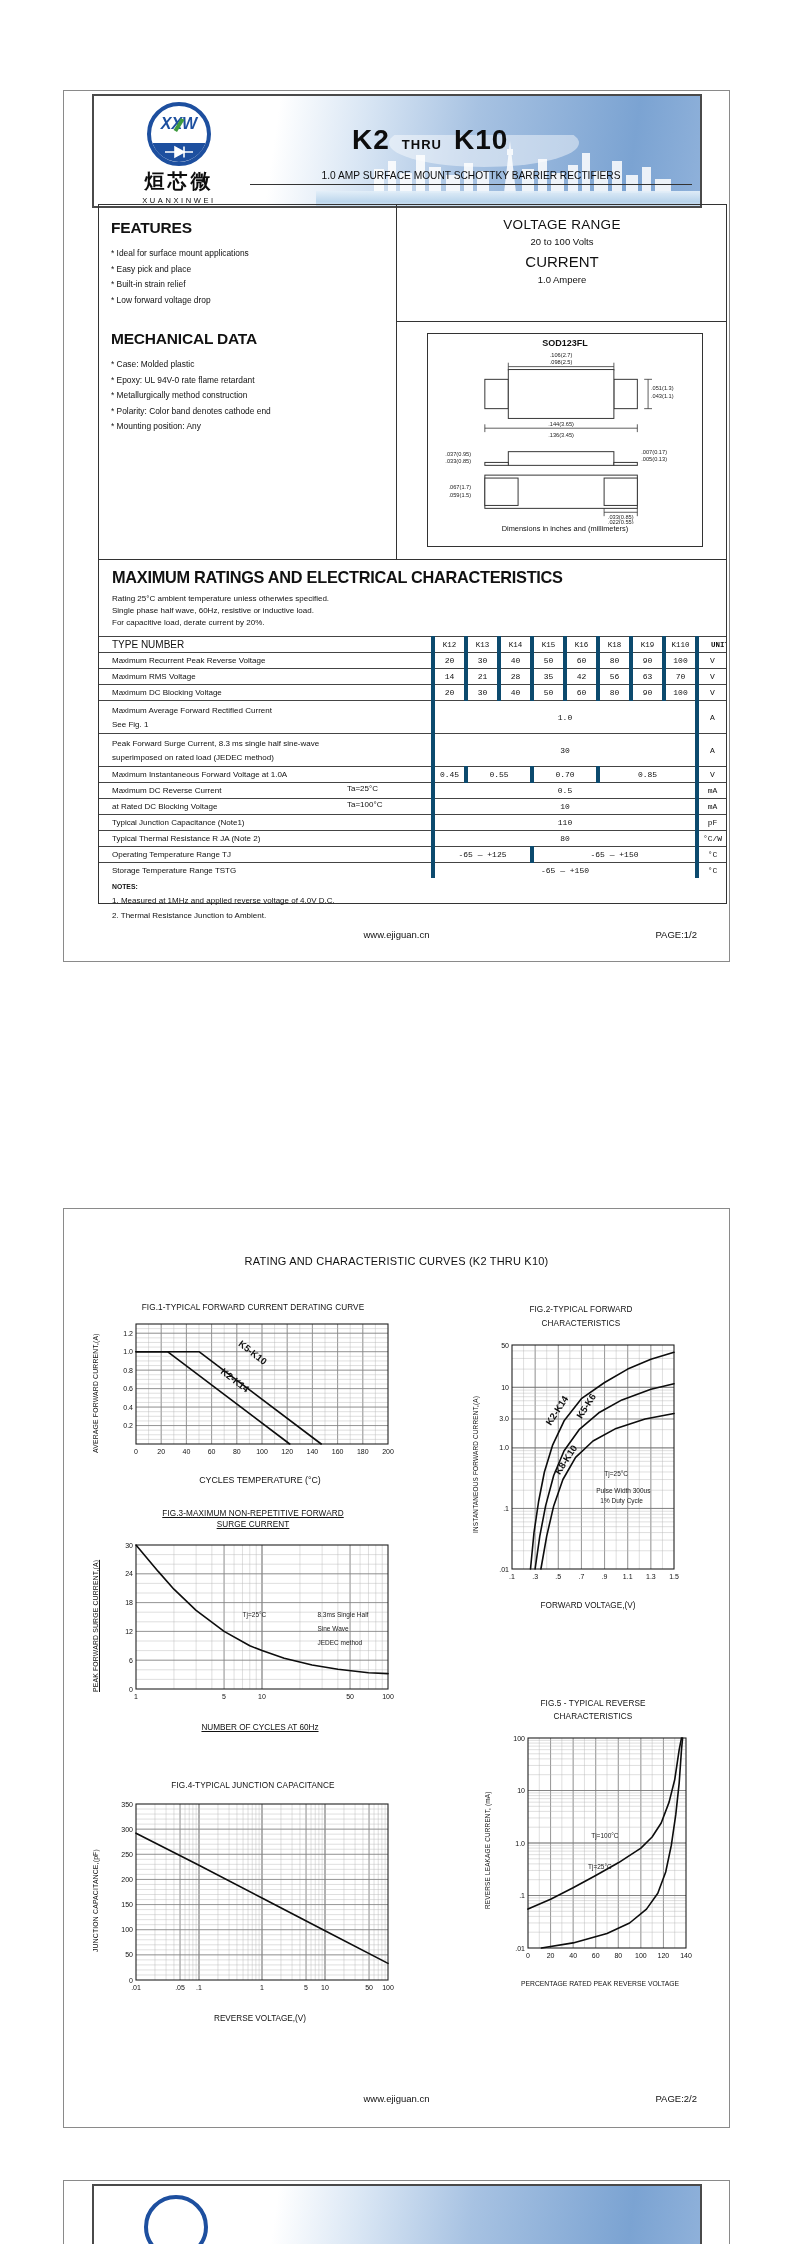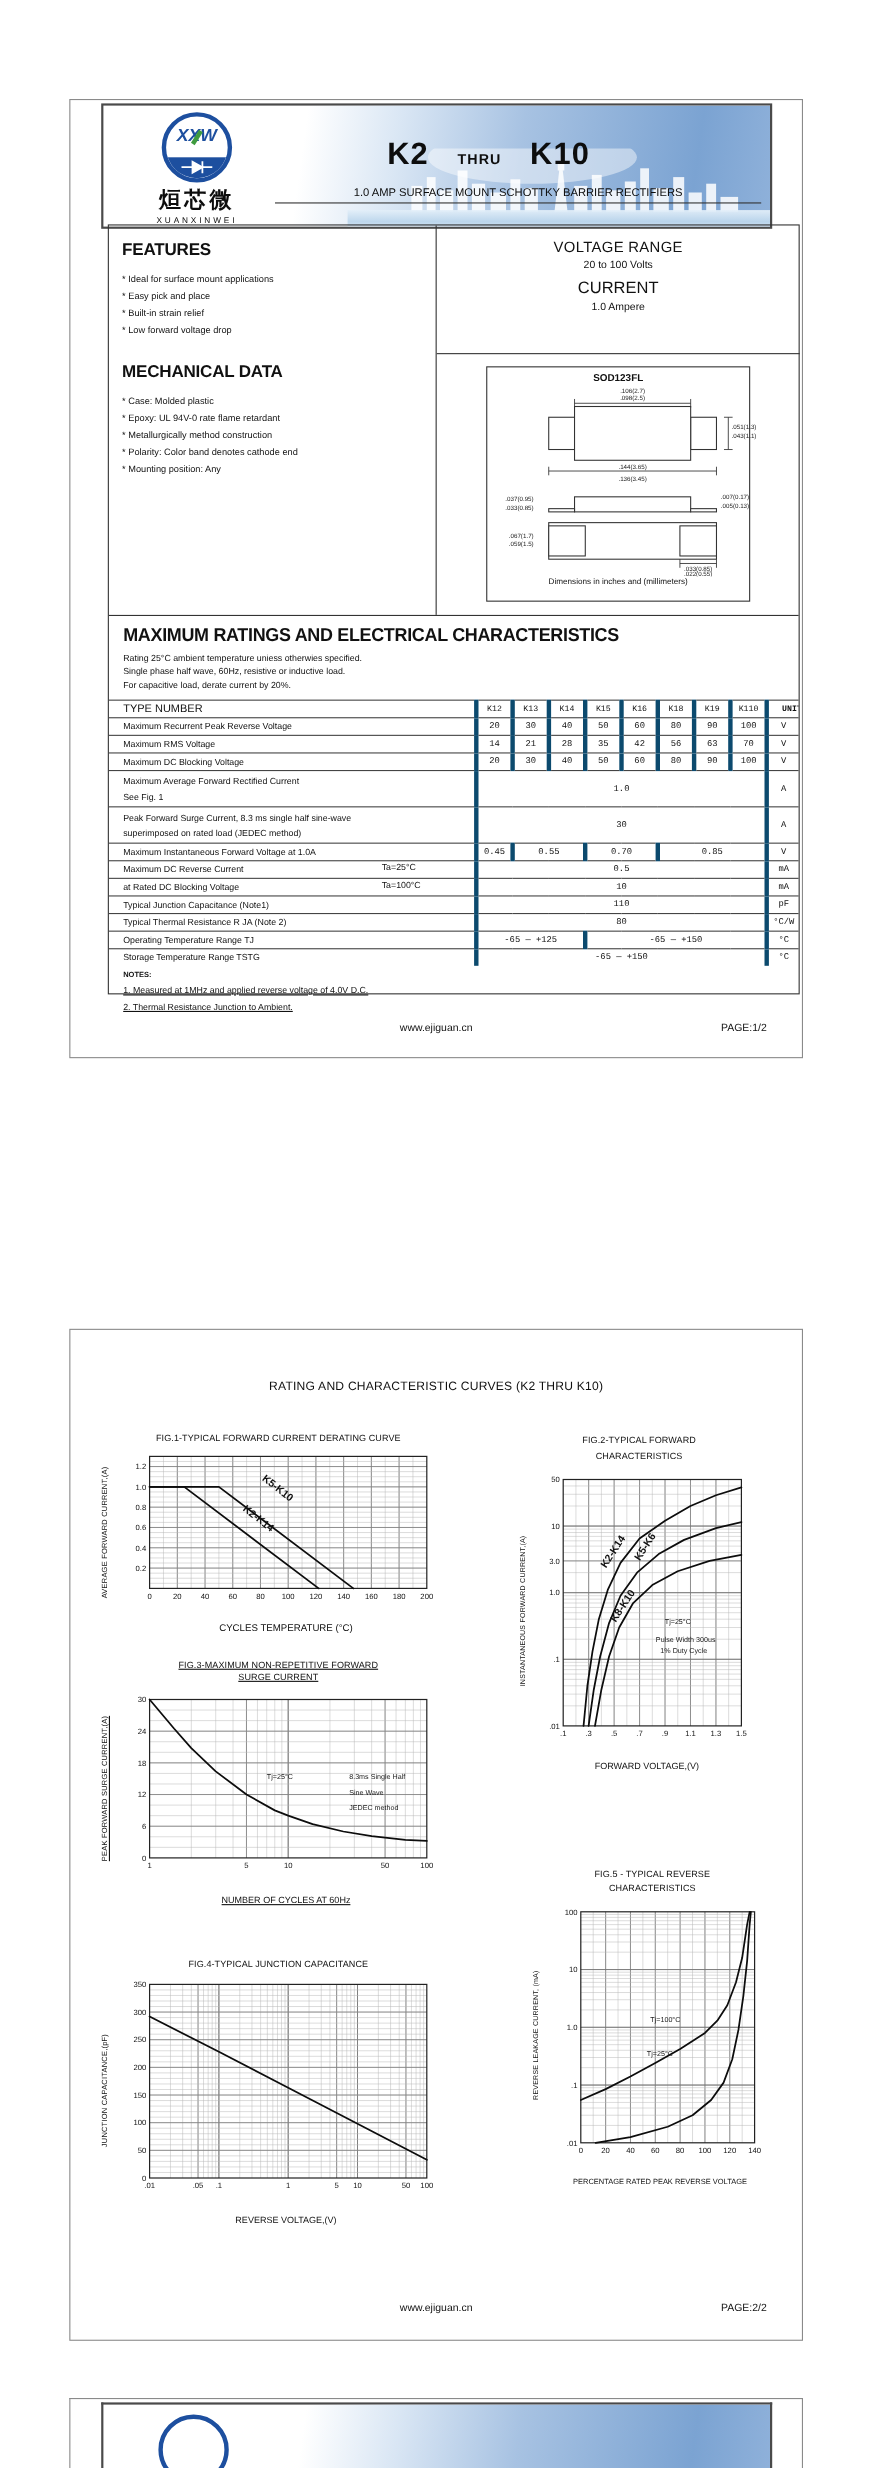--- a/index.html
+++ b/index.html
@@ -18,39 +18,39 @@
      background:linear-gradient(180deg,#e3eff9 0%,#bcd6ec 70%,#cfe2f3 100%);opacity:.95;}
   .skyline{position:absolute;right:6px;bottom:13px;width:330px;height:58px;}
   .logo{position:absolute;left:24px;top:6px;width:122px;text-align:center;z-index:2;}
   .logo-circle{width:56px;height:56px;margin:0 auto;border:4px solid #1d4f9f;border-radius:50%;
                background:#fff;position:relative;overflow:hidden;}
   .logo-xxw{font-size:16px;font-weight:bold;font-style:italic;color:#1d4f9f;margin-top:9px;letter-spacing:0;}
   .logo-green{position:absolute;left:26px;top:12px;width:4px;height:14px;background:#3f9b3f;transform:rotate(32deg);}
   .logo-diode{position:absolute;left:0;right:0;bottom:0;height:19px;background:#1d4f9f;}
   .logo-cn{font-size:20px;font-weight:bold;letter-spacing:3px;margin-top:2px;color:#0d0d0d;}
   .logo-en{font-size:7.5px;letter-spacing:2.6px;margin-top:1px;color:#0d0d0d;}
-  .ptitle{position:absolute;left:258px;top:28px;z-index:2;display:flex;align-items:baseline;gap:26px;color:#0d0d0d;}
+  .ptitle{position:absolute;left:258px;top:28px;z-index:2;display:flex;align-items:baseline;gap:12px;color:#0d0d0d;}
   .pt-big{font-size:28px;font-weight:bold;letter-spacing:1px;}
   .pt-thru{font-size:13px;font-weight:bold;letter-spacing:1px;}
   .psub{position:absolute;left:156px;top:74px;width:442px;z-index:2;font-size:10.2px;text-align:center;
         border-bottom:1.5px solid #333;padding-bottom:3px;white-space:nowrap;color:#0d0d0d;}
 
   
   .contentbox{position:absolute;left:34px;top:113px;width:629px;height:700px;border:1px solid #333;box-sizing:border-box;}
   .features{position:absolute;left:12px;top:14px;width:278px;}
   .sec-title{font-size:15.5px;font-weight:bold;letter-spacing:-0.2px;margin-bottom:9px;}
   .feat-item{font-size:8.4px;line-height:1.85;}
   .mech-gap{height:22px;}
   .rcol{position:absolute;left:297px;top:0;width:331px;height:354px;border-left:1px solid #333;box-sizing:border-box;}
   .vblock{text-align:center;padding-top:12px;height:104px;border-bottom:1px solid #333;box-sizing:content-box;}
   .vr-t1{font-size:13.5px;letter-spacing:.3px;}
   .vr-v1{font-size:9.5px;margin-top:4px;}
   .vr-t2{font-size:15px;margin-top:6px;}
   .vr-v2{font-size:9.5px;margin-top:4px;}
-  .sodbox{position:absolute;left:45px;top:128px;width:240px;height:214px;border:1px solid #333;box-sizing:border-box;
+  .sodbox{position:absolute;left:30px;top:128px;width:276px;height:214px;border:1px solid #333;box-sizing:border-box;
           text-align:center;}
   .sodname{font-size:9px;font-weight:bold;margin-top:4px;}
   .sodcap{font-size:7.4px;margin-top:0;}
   .sod-svg{display:block;margin:2px auto 0 auto;}
   .sod-svg text{font-size:5.8px;fill:#222;font-family:"Liberation Sans",sans-serif;}
   .sod-svg line{stroke:#333;stroke-width:0.8;}
   .sod-svg rect{stroke:#333;stroke-width:1;fill:#fff;}
 
   
   .ratings{position:absolute;left:0;top:354px;width:100%;border-top:1px solid #333;}
@@ -61,21 +61,21 @@
   table.rt td.lab{text-align:left;padding-left:13px;position:relative;}
   table.rt td.vb{border-left:4px solid #0c4a6e;font-family:Liberation Mono, monospace;}
   table.rt tr.hd td{font-size:7.5px;}
   table.rt tr.hd td.lab{font-size:10px;}
   table.rt tr.hd td.un{font-weight:bold;padding-left:12px;}
   table.rt td.tall{height:32px;}
   table.rt .l2{margin-top:5px;}
   table.rt .ta{position:absolute;left:248px;top:1px;}
   .notes{margin:5px 0 0 13px;}
   .n0{font-size:6.8px;font-weight:bold;}
-  .nl{font-size:8px;margin-top:6px;text-decoration:underline;}
+  .nl{font-size:8px;margin-top:6px;}
   .footer{position:absolute;width:100%;}
   .fsite{text-align:center;font-size:9.5px;}
   .fpg{position:absolute;right:32px;top:0;font-size:9.5px;}
 
   
   .p2-title{position:absolute;top:46px;width:100%;text-align:center;font-size:11px;letter-spacing:.2px;}
   .fig{position:absolute;}
   .fig-title{font-size:8.2px;text-align:center;letter-spacing:.1px;}
   .fig-body{display:flex;align-items:stretch;}
   .ylab{writing-mode:vertical-rl;transform:rotate(180deg);font-size:6.8px;width:14px;text-align:center;

